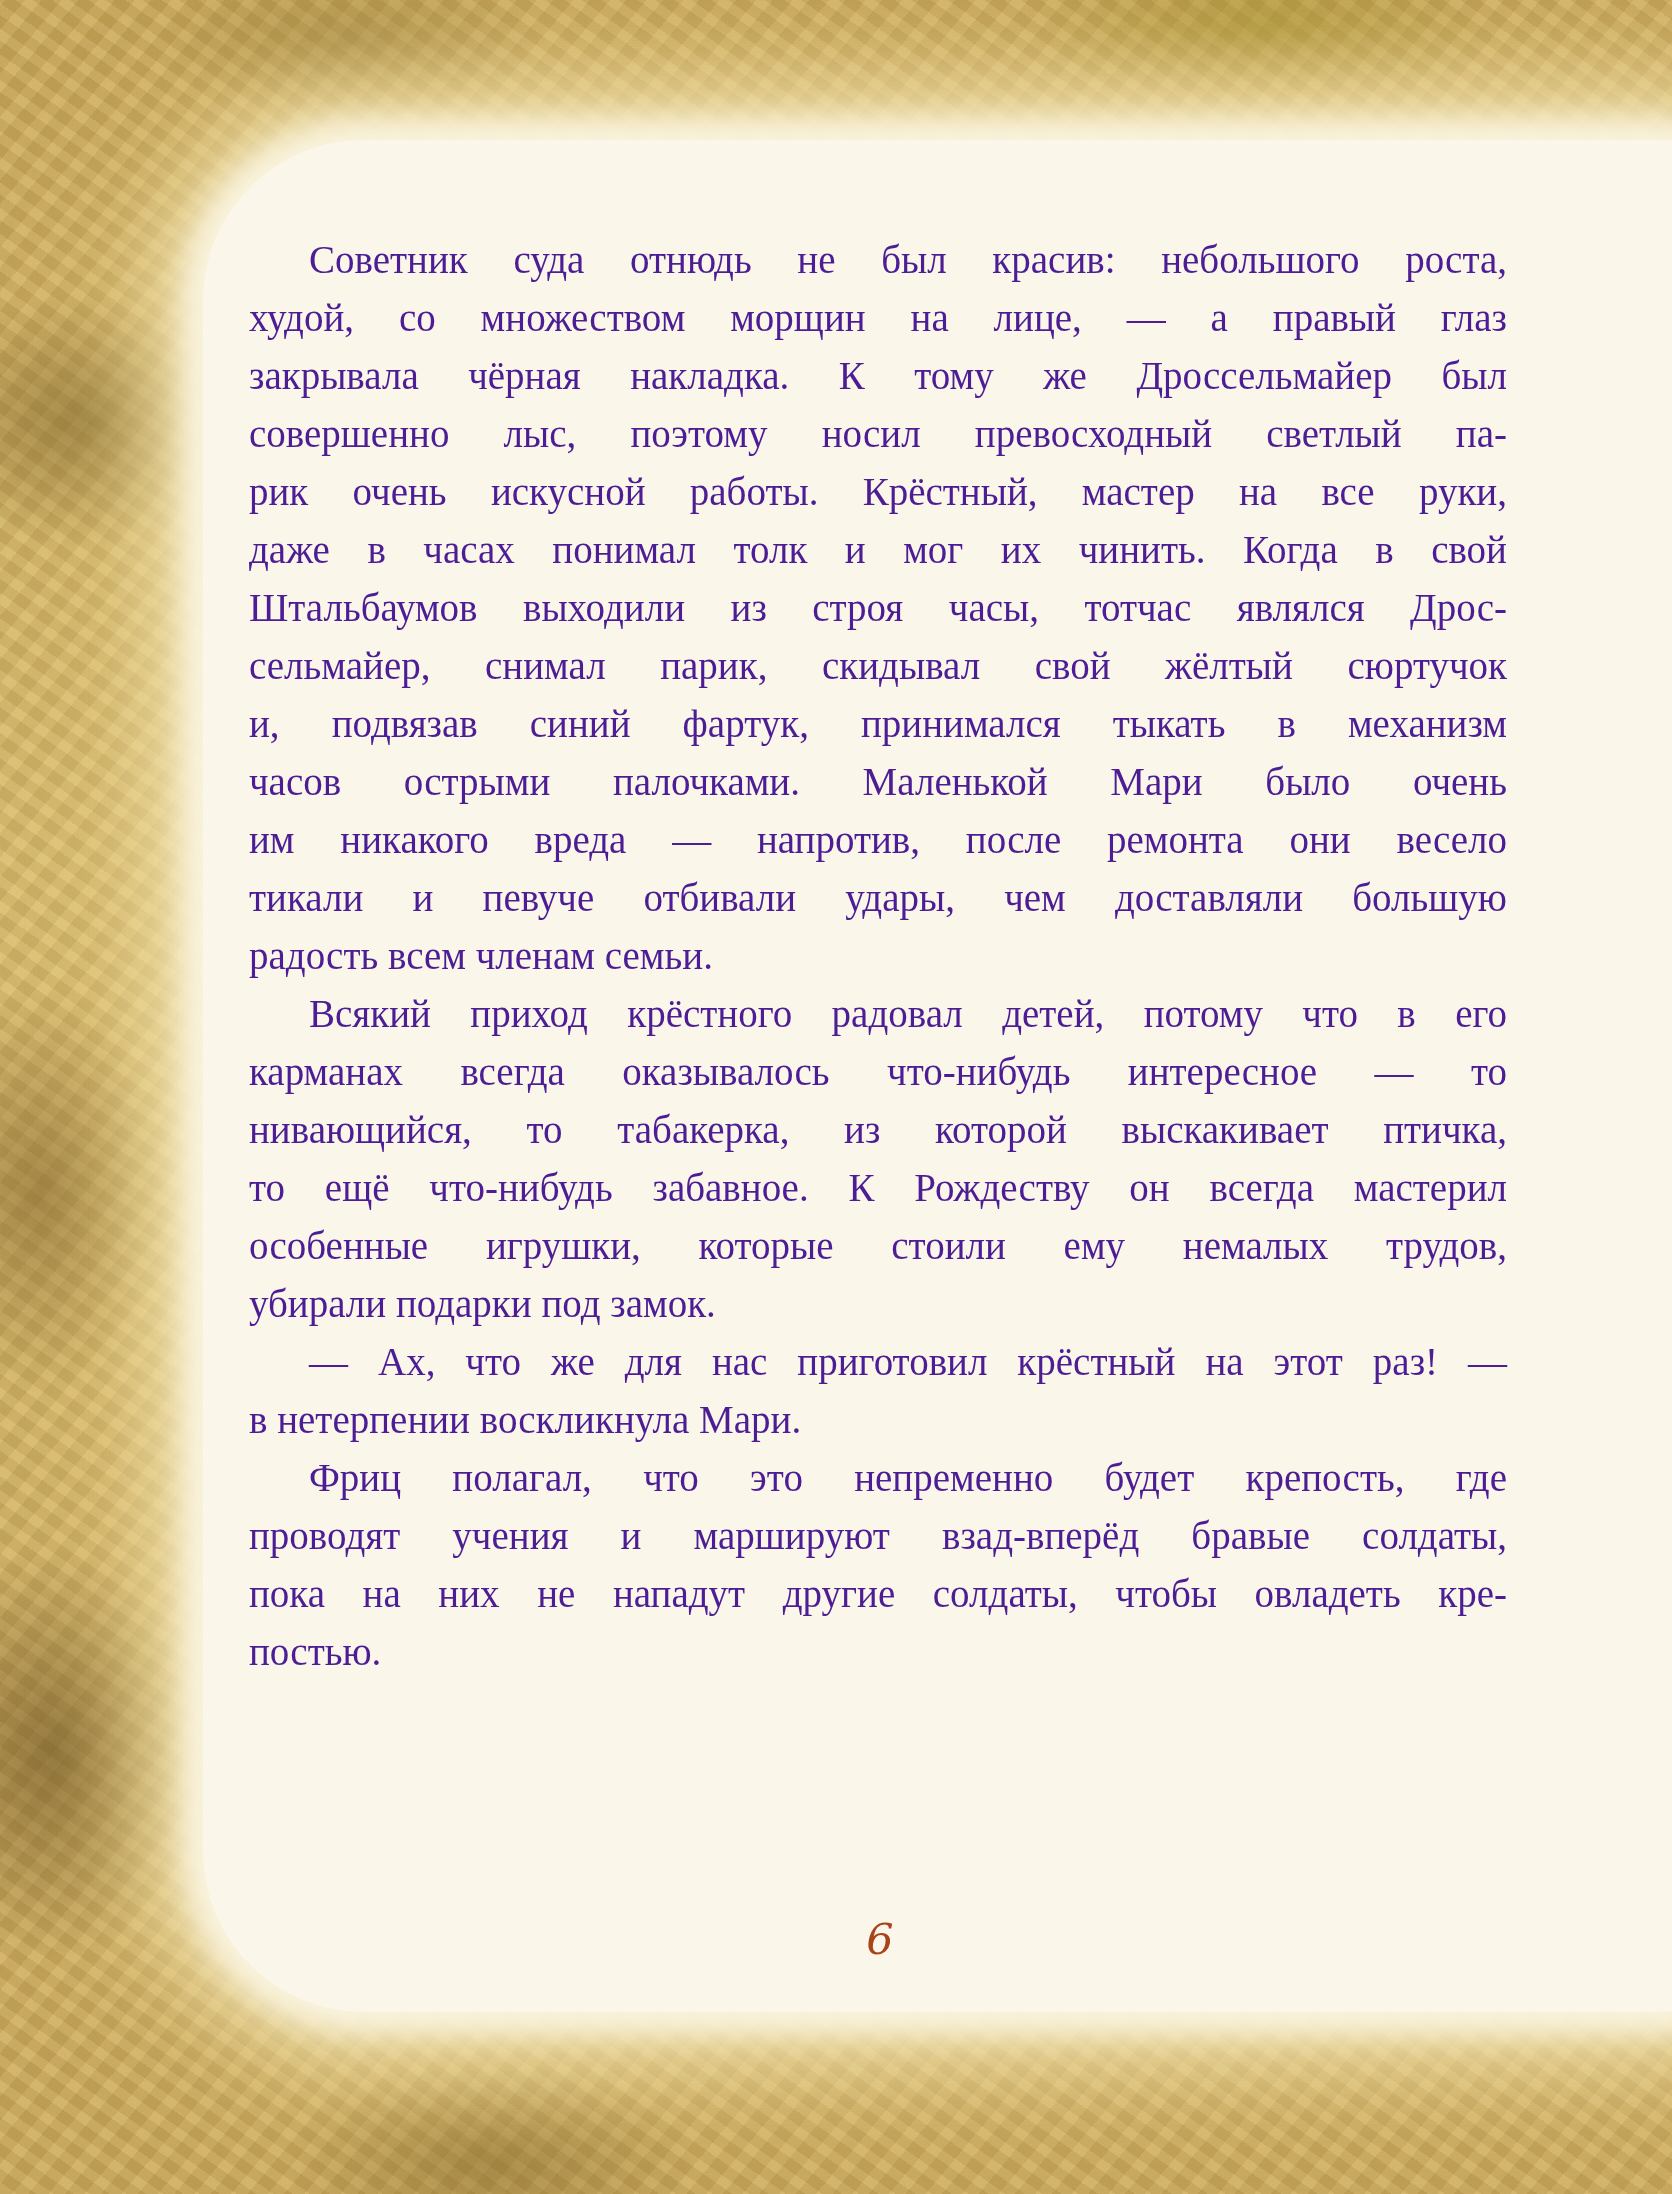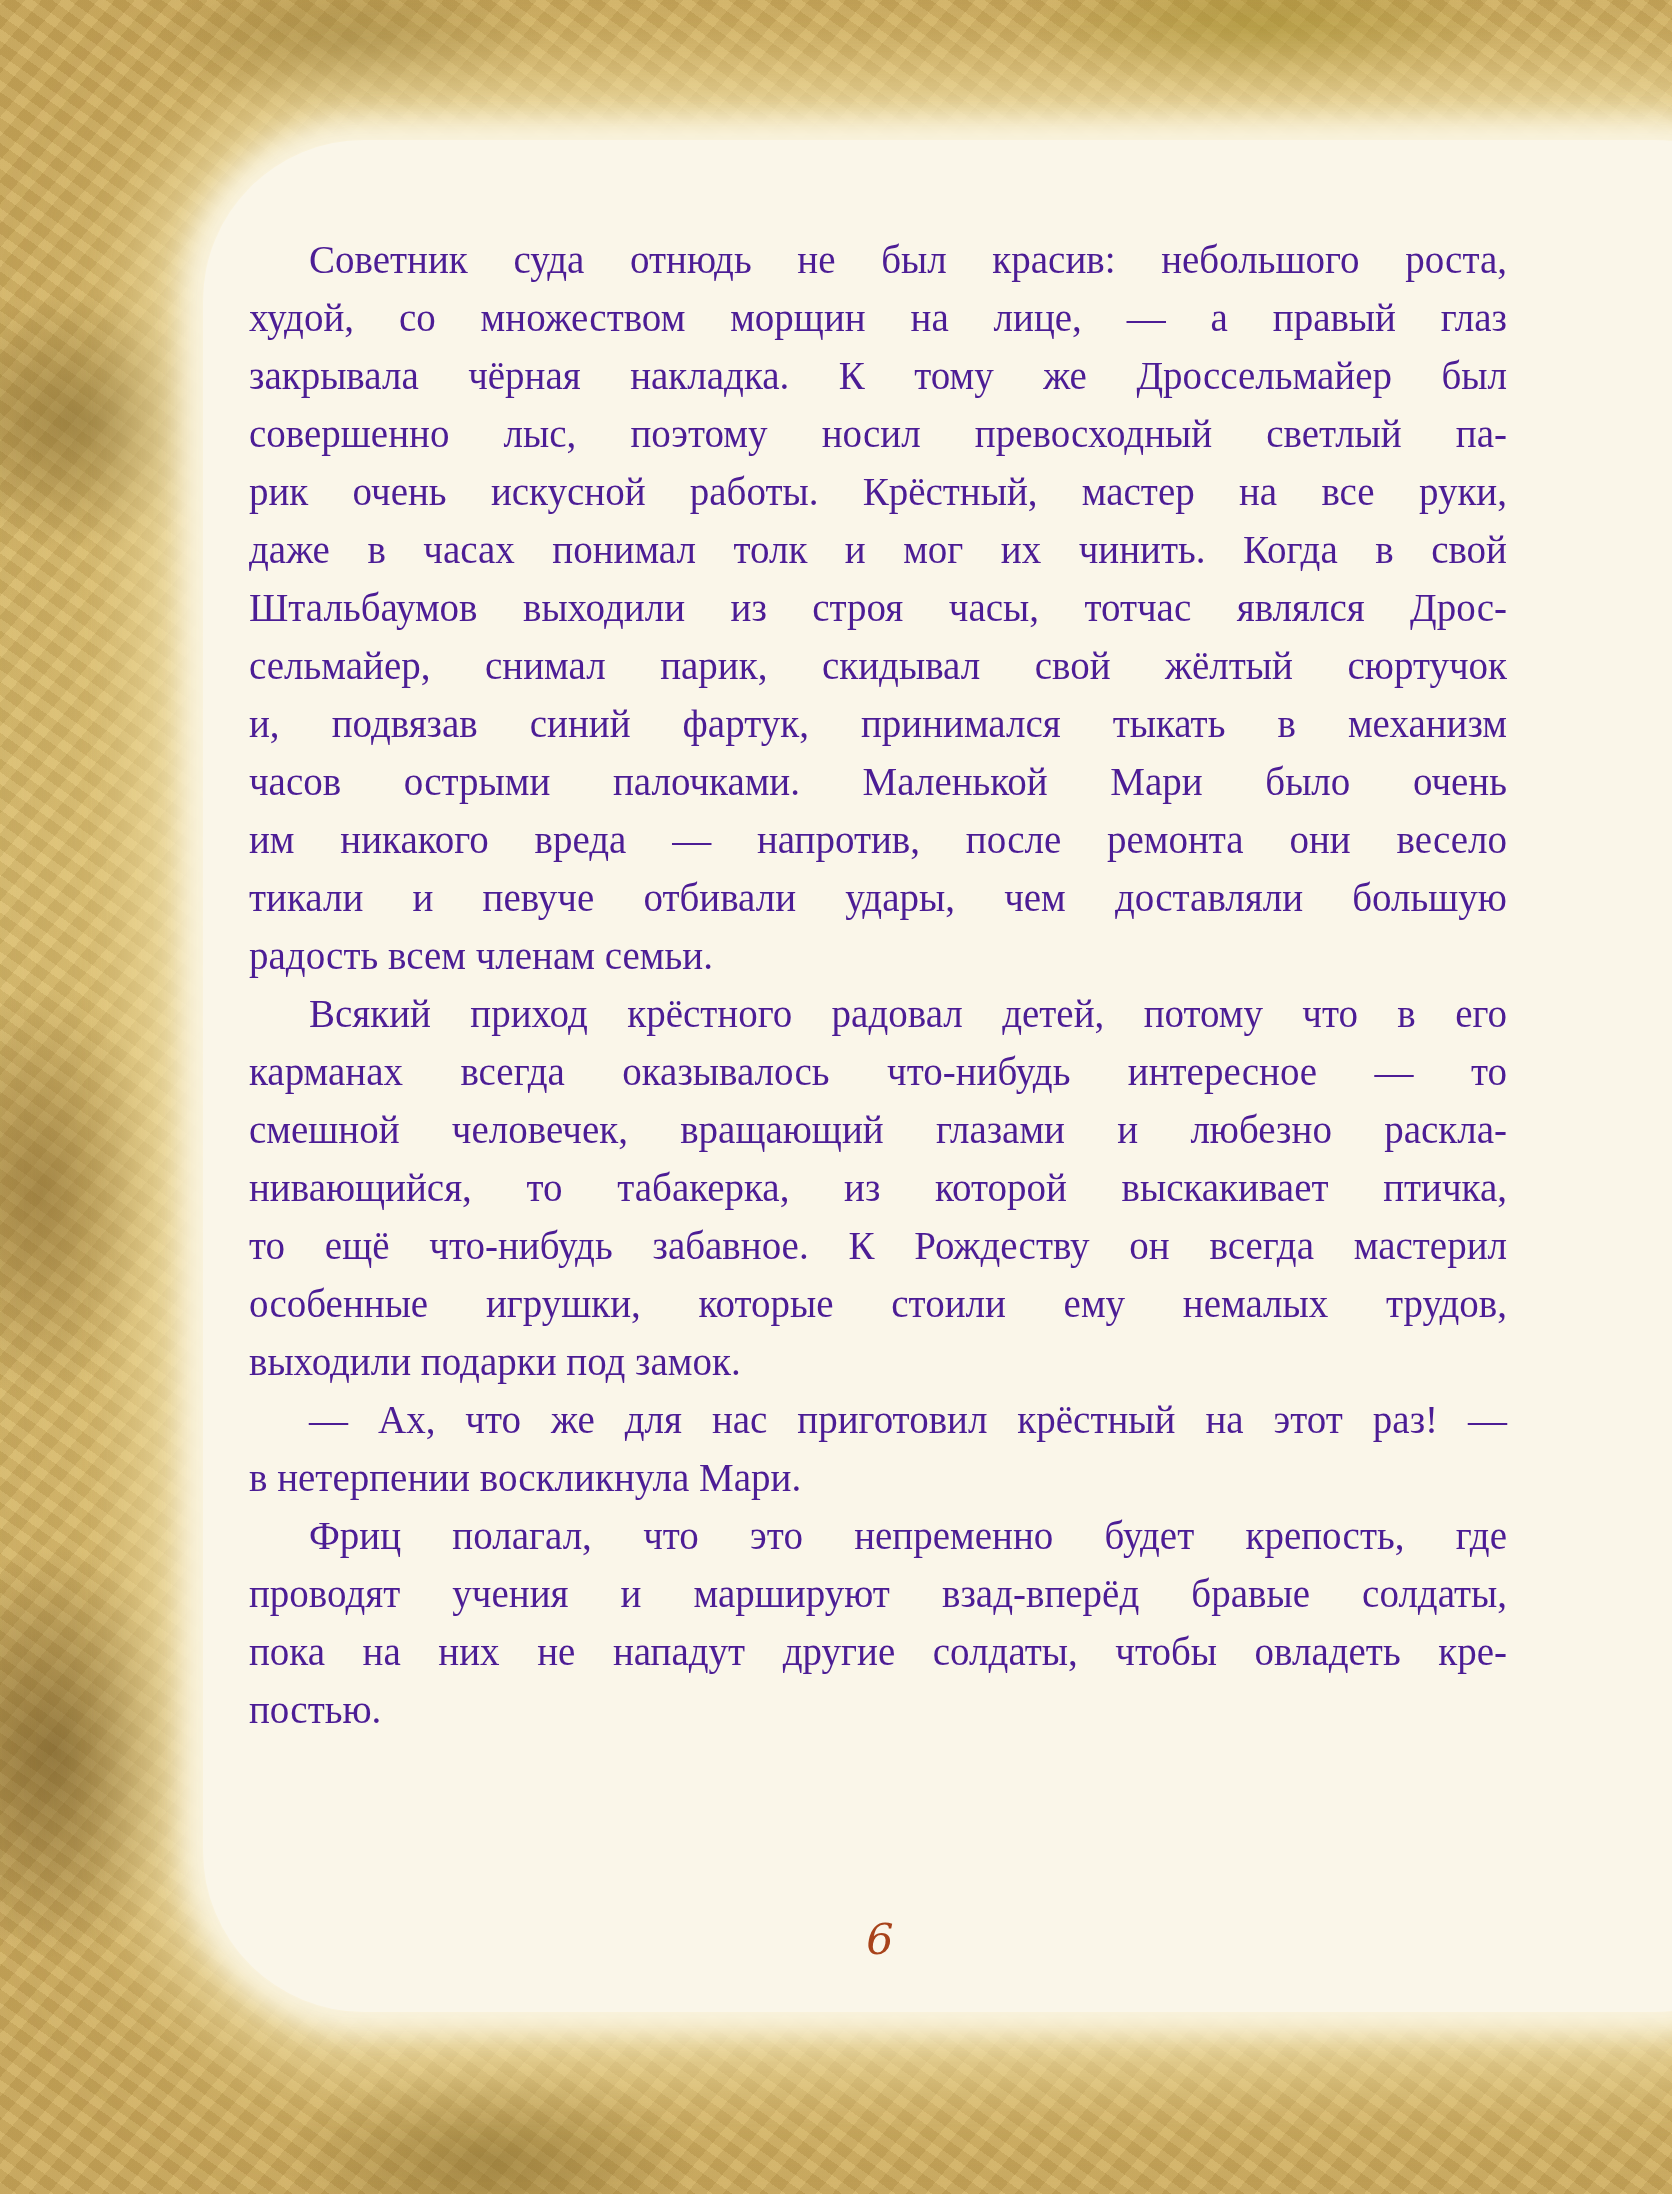--- a/index.html
+++ b/index.html
@@ -67,25 +67,24 @@
     <span class="line" style="text-indent:0">сельмайер, снимал парик, скидывал свой жёлтый сюртучок</span>
     <span class="line" style="text-indent:0">и, подвязав синий фартук, принимался тыкать в механизм</span>
     <span class="line" style="text-indent:0">часов острыми палочками. Маленькой Мари было очень</span>
     <span class="line" style="text-indent:0">им никакого вреда — напротив, после ремонта они весело</span>
     <span class="line" style="text-indent:0">тикали и певуче отбивали удары, чем доставляли большую</span>
     <span class="line last" style="text-indent:0">радость всем членам семьи.</span>
   </p>
   <p class="para">
     <span class="line">Всякий приход крёстного радовал детей, потому что в его</span>
     <span class="line" style="text-indent:0">карманах всегда оказывалось что-нибудь интересное — то</span>
-    <span class="line" style="text-indent:0">смешной человечек, вращающий глазами и любезно раскла-</span>
     <span class="line" style="text-indent:0">нивающийся, то табакерка, из которой выскакивает птичка,</span>
     <span class="line" style="text-indent:0">то ещё что-нибудь забавное. К Рождеству он всегда мастерил</span>
     <span class="line" style="text-indent:0">особенные игрушки, которые стоили ему немалых трудов,</span>
-    <span class="line last" style="text-indent:0">выходили подарки под замок.</span>
+    <span class="line last" style="text-indent:0">убирали подарки под замок.</span>
   </p>
   <p class="para">
     <span class="line">— Ах, что же для нас приготовил крёстный на этот раз! —</span>
     <span class="line last" style="text-indent:0">в нетерпении воскликнула Мари.</span>
   </p>
   <p class="para">
     <span class="line">Фриц полагал, что это непременно будет крепость, где</span>
     <span class="line" style="text-indent:0">проводят учения и маршируют взад-вперёд бравые солдаты,</span>
     <span class="line" style="text-indent:0">пока на них не нападут другие солдаты, чтобы овладеть кре-</span>
     <span class="line last" style="text-indent:0">постью.</span>

